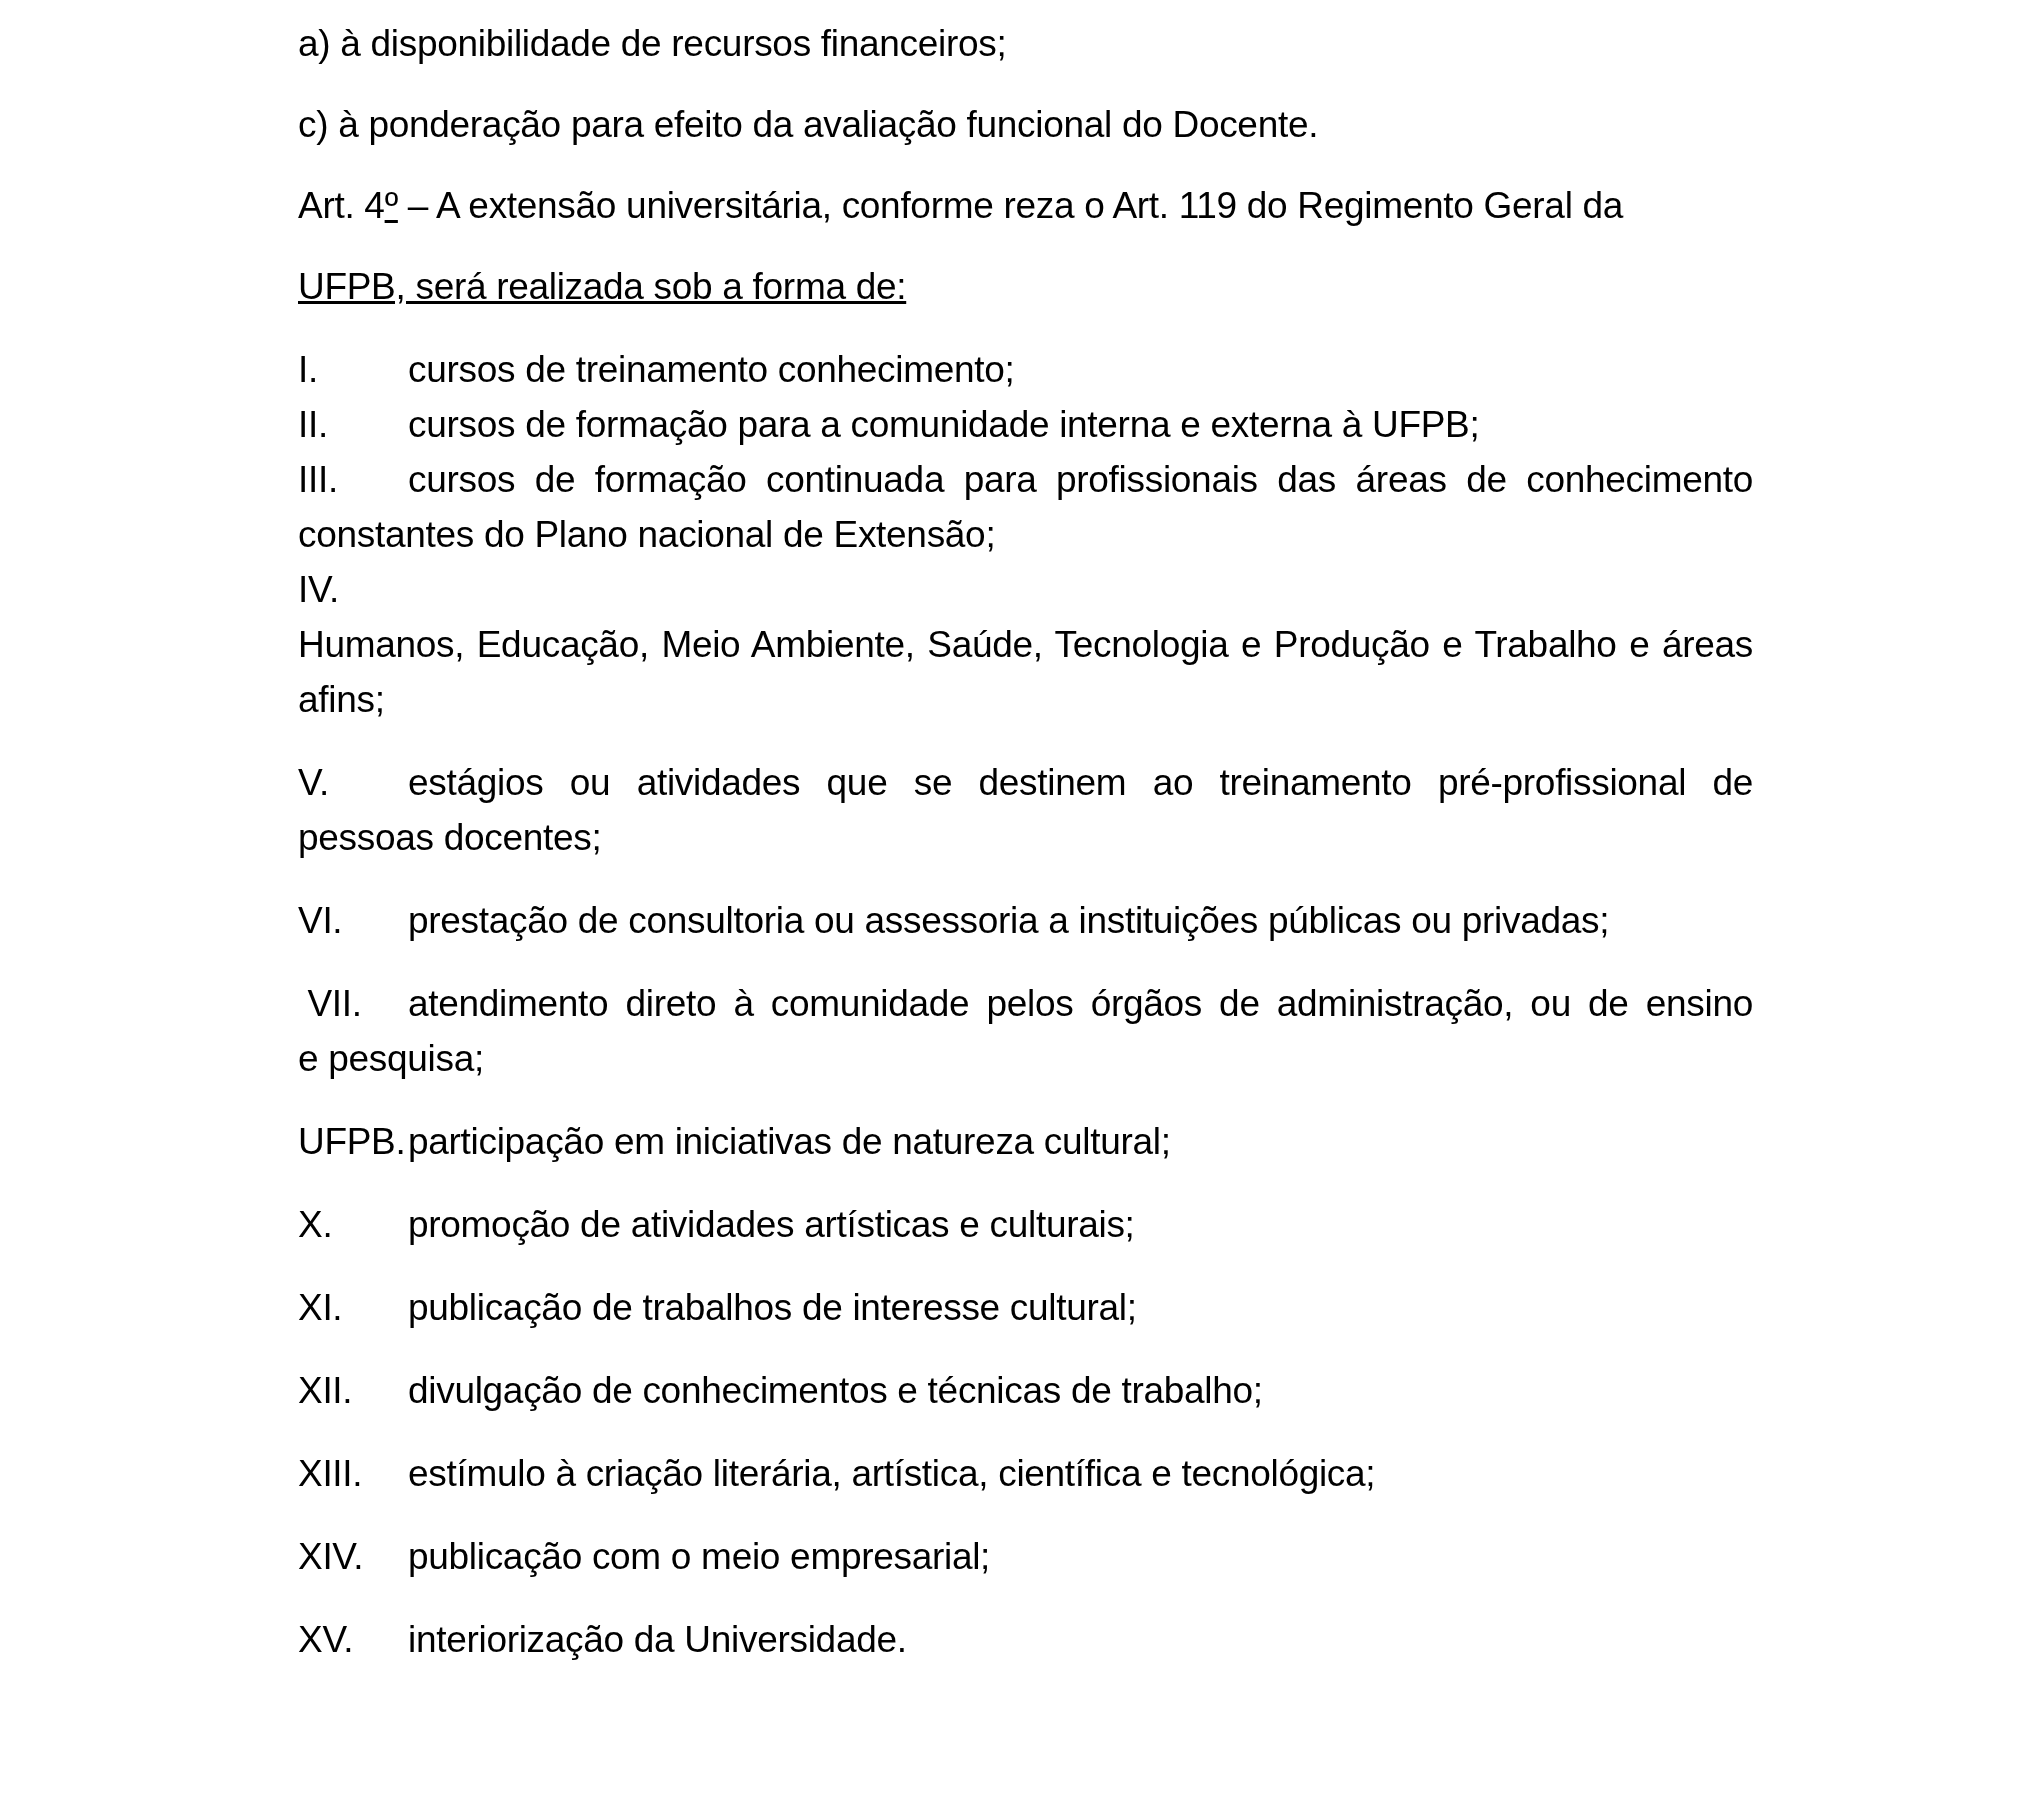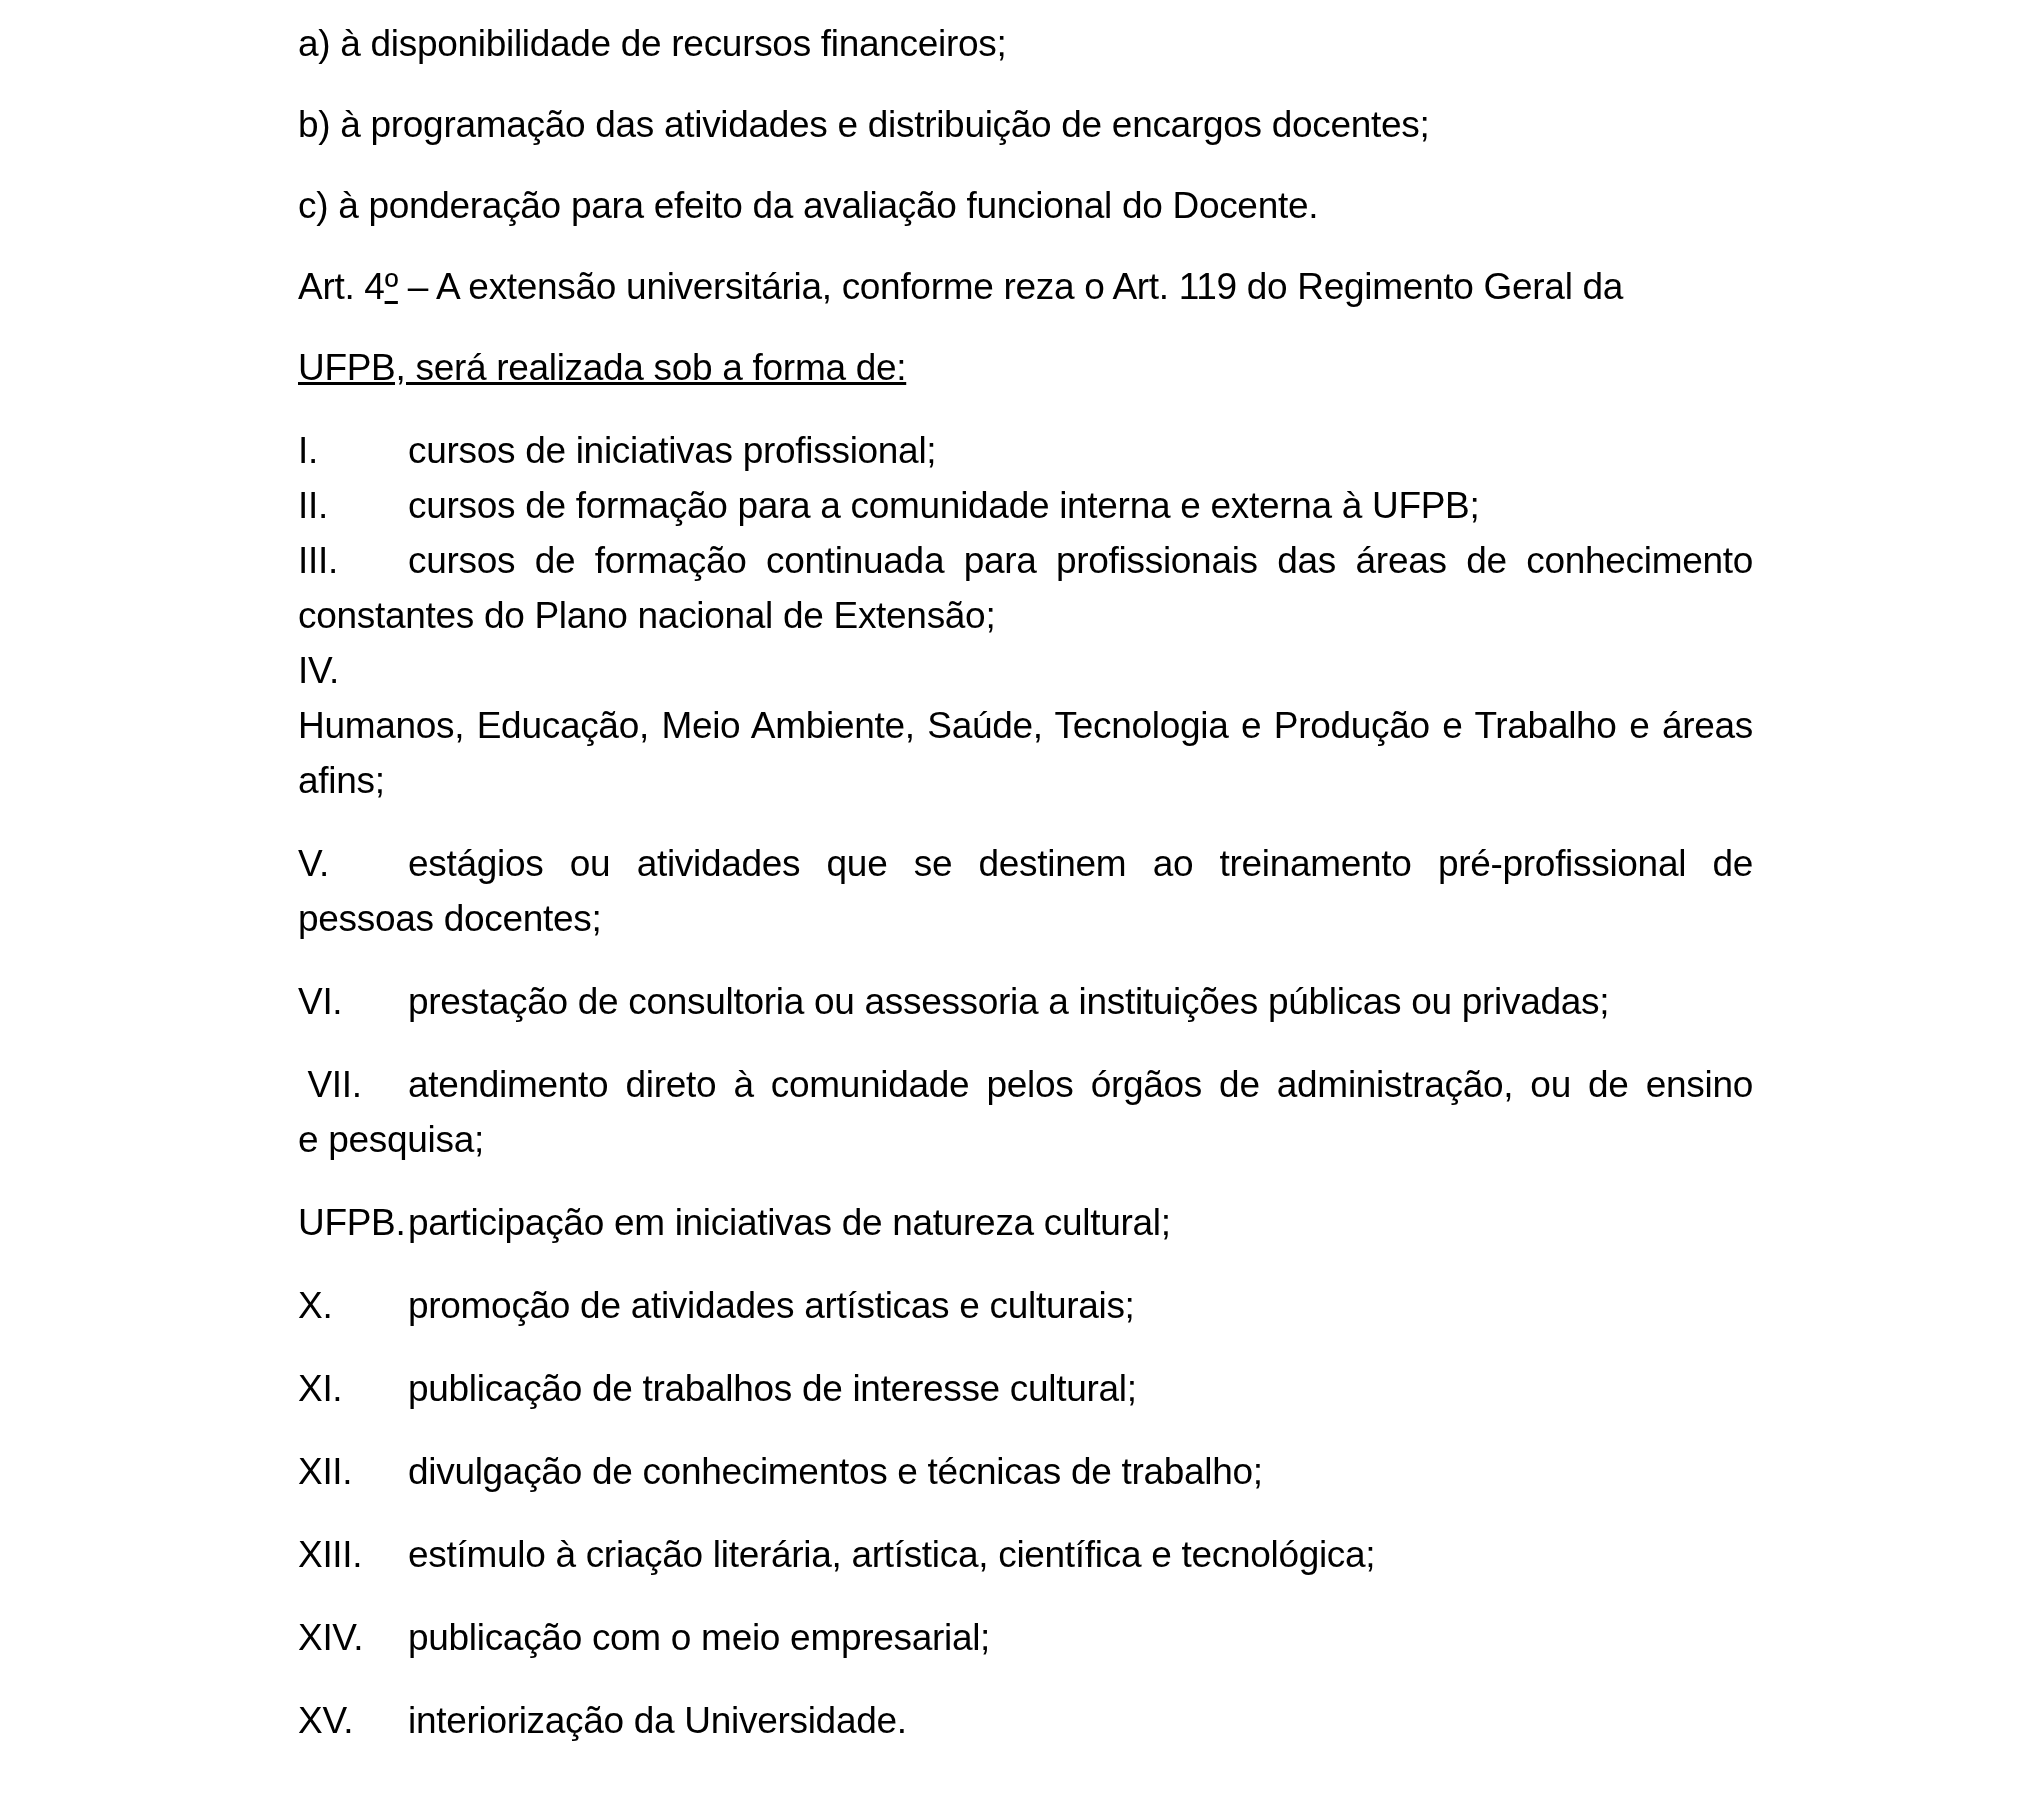--- a/index.html
+++ b/index.html
@@ -53,33 +53,30 @@
 </style>
 </head>
 <body>
 
 <div class="page">
 
   <div class="para">
     <div class="line">a) à disponibilidade de recursos financeiros;</div>
   </div>
   <div class="para gap42">
-    <div class="line">b) à programação das atividades e distribuição de encargos docentes;</div>
-  </div>
-  <div class="para gap42">
     <div class="line">c) à ponderação para efeito da avaliação funcional do Docente.</div>
   </div>
 
   <div class="para art gap42">
     <div class="line"><span>Art. 4</span><span class="ord">º</span><span> – A extensão universitária, conforme reza o Art. 119 do Regimento Geral da</span></div>
     <div class="line">UFPB, será realizada sob a forma de:</div>
   </div>
 
   <div class="para gap45">
-    <div class="line first"><span class="num">I.</span><span class="txt">cursos de iniciativas profissional;</span></div>
+    <div class="line first"><span class="num">I.</span><span class="txt">cursos de treinamento conhecimento;</span></div>
   </div>
 
   <div class="para">
     <div class="line first"><span class="num">II.</span><span class="txt">cursos de formação para a comunidade interna e externa à UFPB;</span></div>
   </div>
 
   <div class="para">
     <div class="line first just"><span class="num">III.</span><span class="txt">cursos de formação continuada para profissionais das áreas de conhecimento</span></div>
     <div class="line wrapline">constantes do Plano nacional de Extensão;</div>
   </div>

